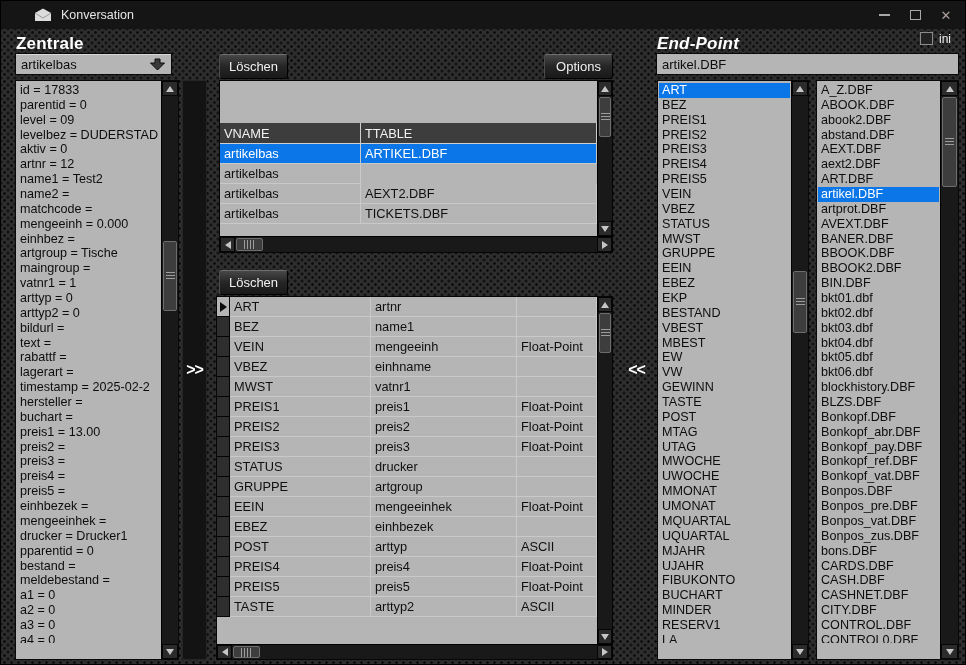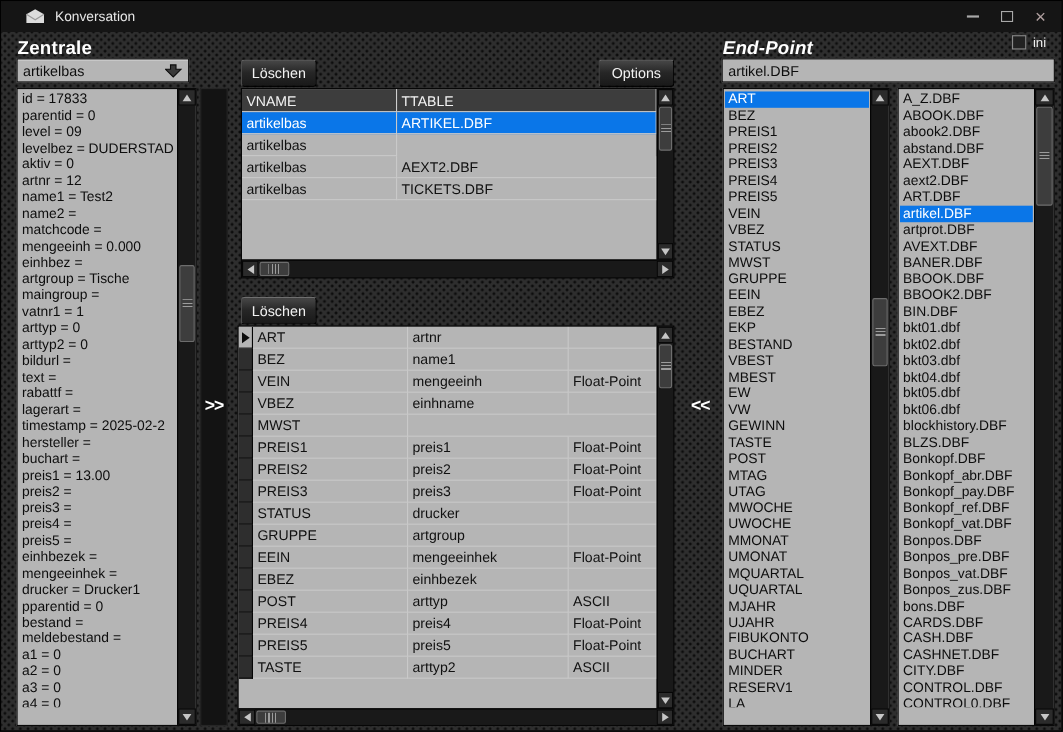--- a/index.html
+++ b/index.html
@@ -1,20 +1,20 @@
 <!DOCTYPE html>
 <html style="--sel: #0a76e8;"><head>
 <meta charset="utf-8">
 <style>
   html,body{margin:0;padding:0;background:#000;}
   .window{position:relative;width:966px;height:665px;background:#1b1b1b;overflow:hidden;
           font-family:"Liberation Sans",sans-serif;border:1px solid #000;box-sizing:border-box;}
   
   .titlebar{position:absolute;left:0;top:0;right:0;height:28px;background:#151515;
-            display:flex;align-items:center;gap:9px;padding-left:22px;}
+            display:flex;align-items:center;gap:9px;padding-left:33px;}
   .apptitle{color:#e6e6e6;font-size:12.5px;}
   .winbtns{position:absolute;right:12px;top:7px;display:flex;gap:17px;align-items:center;height:14px;}
   .wb{width:14px;height:14px;display:flex;align-items:center;justify-content:center;color:#a8a8a8;}
   .wb-min{width:11px;height:2px;background:#a8a8a8;}
   .wb-max{width:9px;height:8px;border:1.5px solid #a8a8a8;}
   .wb-close{font-size:13px;line-height:13px;color:#b0a0a0;}
   
   .canvas{position:absolute;left:0;top:28px;right:0;bottom:0;background-color:#2e2e2e;
     background-image:radial-gradient(circle,#0d0d0d 1.2px,transparent 1.5px),
                      radial-gradient(circle,#0d0d0d 1.2px,transparent 1.5px);
@@ -36,21 +36,21 @@
   .btn{position:absolute;background:linear-gradient(#474747,#262626 48%,#191919);
        border:1px solid #000;border-top-color:#6f6f6f;border-left-color:#4c4c4c;border-radius:3px;
        color:#f1f1f1;font-size:13px;display:flex;align-items:center;justify-content:center;box-sizing:border-box;}
   
   .strip{position:absolute;display:flex;align-items:center;justify-content:center;
          color:#fff;font-weight:bold;font-size:16px;letter-spacing:-1px;}
   .strip.solid{background:#131313;border:1px solid #262626;box-sizing:border-box;}
   
   .t-frame{position:absolute;border:1px solid #060606;background:#1a1a1a;box-sizing:border-box;}
   .t-main{position:absolute;left:0;top:0;background:#b5b5b5;overflow:hidden;}
-  .t-header{display:flex;height:21px;}
+  .t-header{display:flex;height:21px;margin-top:42px;}
   .th{background:#3d3d3d;color:#f2f2f2;font-size:12.8px;display:flex;align-items:center;
       padding:0 4px;border-right:1px solid #cfcfcf;border-bottom:1px solid #cfcfcf;box-sizing:border-box;
       white-space:nowrap;overflow:hidden;}
   .tr{display:flex;height:20px;}
   .td{font-size:12.8px;color:#101010;display:flex;align-items:center;padding:0 4px;
       border-right:1px solid #c9c9c9;border-bottom:1px solid #c9c9c9;box-sizing:border-box;
       white-space:nowrap;overflow:hidden;}
   .tr.selected .td{background:var(--sel,#0a76e8);color:#fff;}
   .c0{width:141px;flex:none;}.c1{flex:1;}
   .z0{width:141px;flex:none;}.z1{width:146px;flex:none;}.z2{flex:1;}
@@ -256,20 +256,21 @@
           </div>
           <div class="tr">
             <div class="sel-cell"></div>
             <div class="td z0">VBEZ</div>
             <div class="td z1">einhname</div>
             <div class="td z2"></div>
           </div>
           <div class="tr">
             <div class="sel-cell"></div>
             <div class="td z0">MWST</div>
+            <div class="td z1">vatnr1</div>
             <div class="td z2"></div>
           </div>
           <div class="tr">
             <div class="sel-cell"></div>
             <div class="td z0">PREIS1</div>
             <div class="td z1">preis1</div>
             <div class="td z2">Float-Point</div>
           </div>
           <div class="tr">
             <div class="sel-cell"></div>

